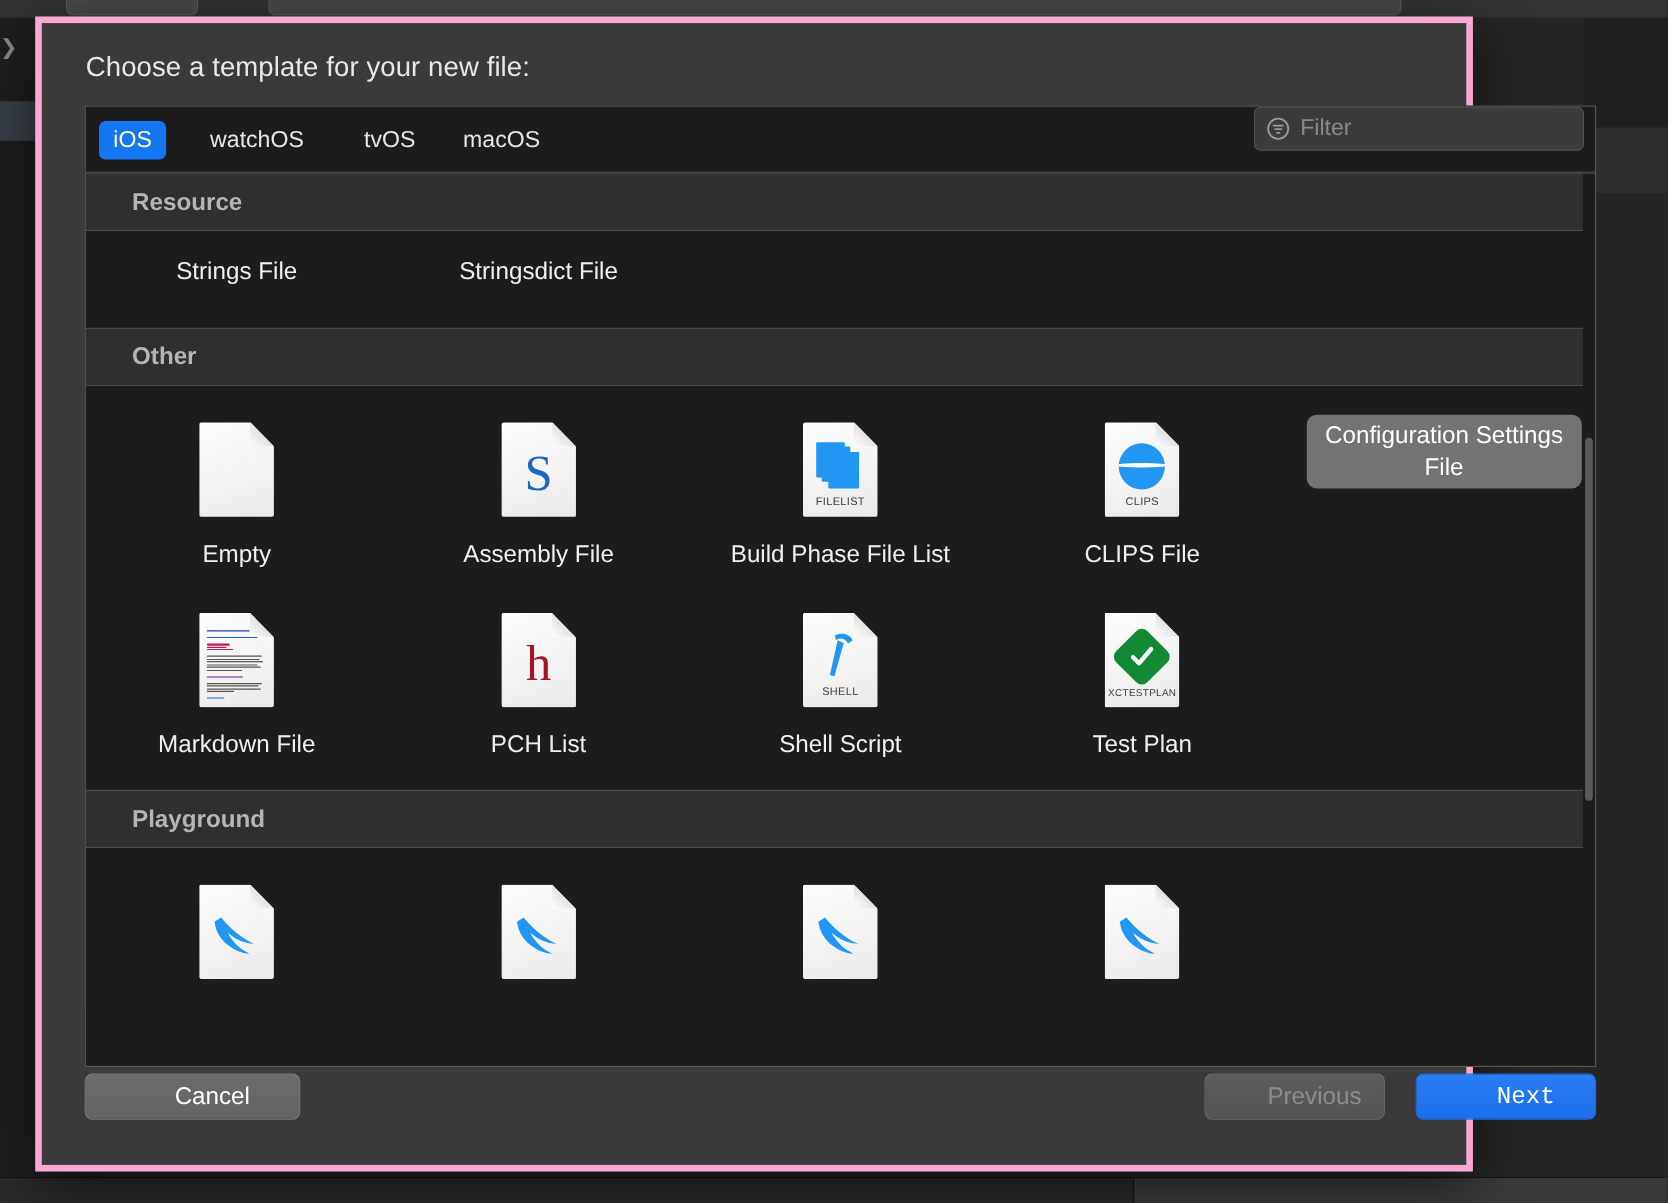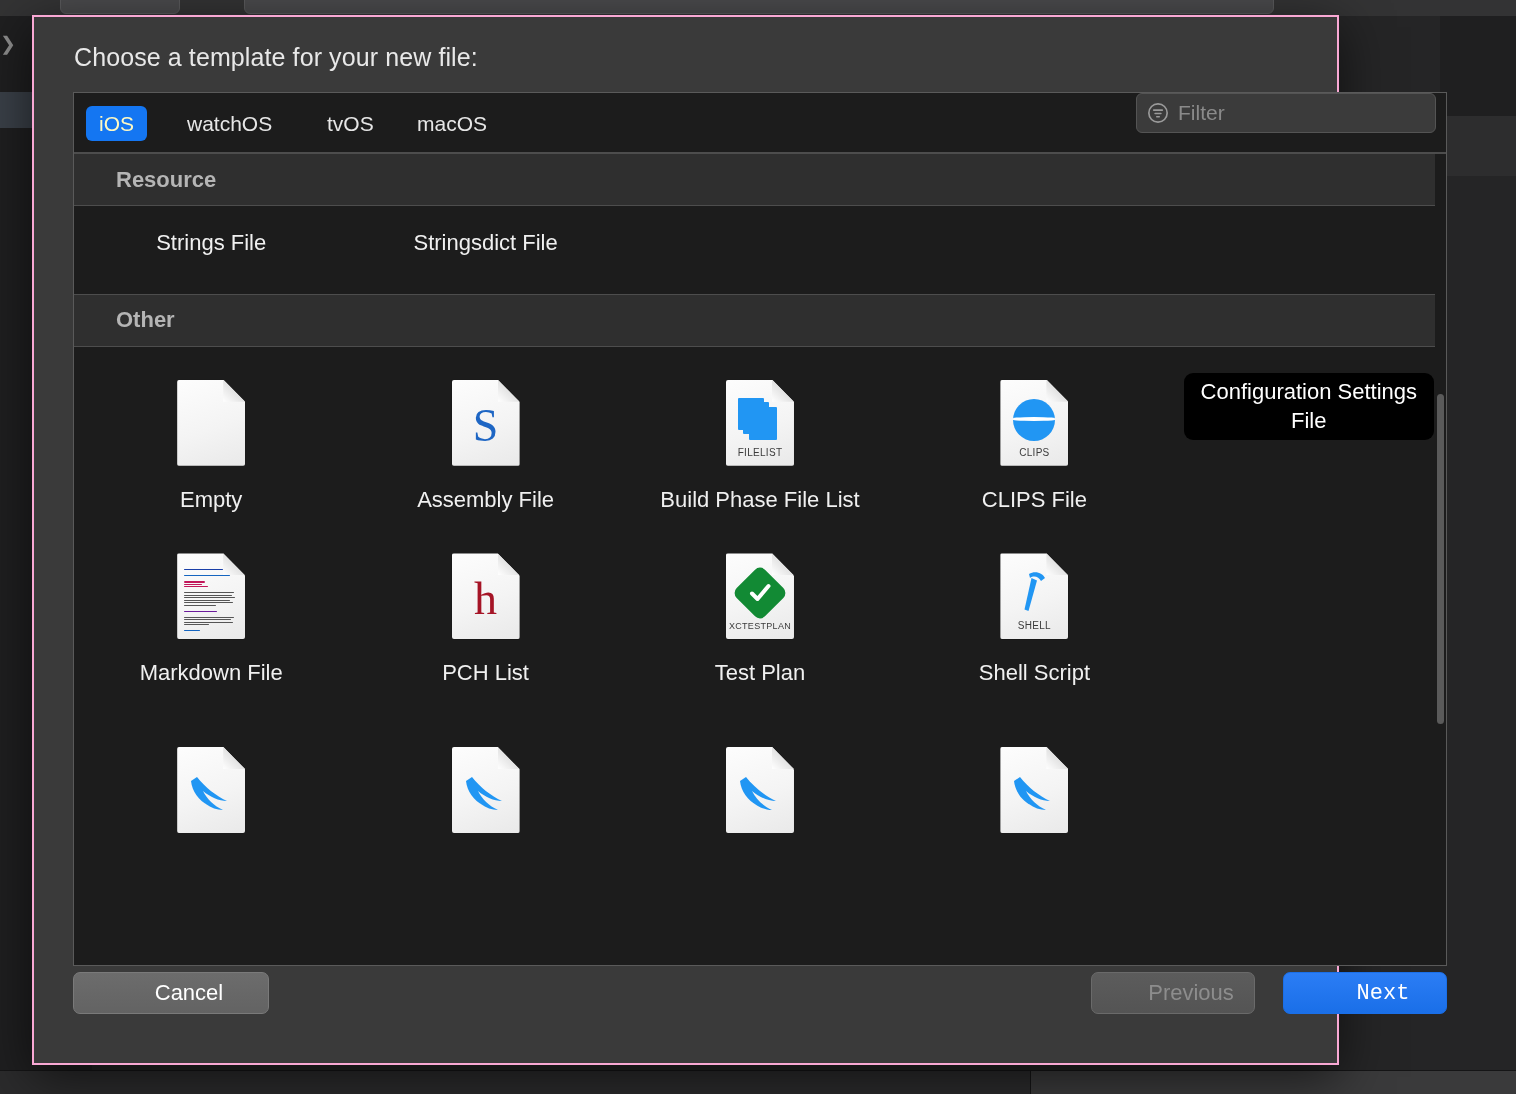--- a/index.html
+++ b/index.html
@@ -72,21 +72,21 @@
   .bd-bottom-r {
     position: absolute; left: 1031px; top: 1071px; right: 0; bottom: 0;
     background: #3a3a3b;
   }
 
   
   .sheet {
     position: absolute;
     left: 32px; top: 15px; width: 1307px; height: 1050px;
     background: #3a3a3a;
-    border: 2px solid #f9a8d4;
+    border: 6px solid #f9a8d4;
     box-shadow: 0 12px 48px rgba(0,0,0,0.6);
   }
 
   .sheet-title {
     position: absolute; left: 40px; top: 26px;
     font-size: 25px; color: #e8e8e8; letter-spacing: 0.1px;
   }
 
   
   .browser {
@@ -153,21 +153,21 @@
     width: 100px; height: 100px;
     display: flex; align-items: center; justify-content: center;
     border-radius: 12px;
     margin-bottom: 8px;
   }
   .cell.sel .cell-iconwrap { background: #18263f; }
   .cell-label {
     font-size: 22px; color: #f0f0f0; text-align: center; line-height: 1.35;
     padding: 4px 12px; border-radius: 9px; max-width: 250px;
   }
-  .cell.sel .cell-label { background: #000000; color: #ffffff; }
+  .cell.sel .cell-label { background: #737373; color: #ffffff; }
 
   
   .cell-resource { align-items: center; padding-top: 0; }
 
   
   .fileicon { position: relative; width: 68px; height: 86px; }
   .fileicon .page {
     position: absolute; inset: 0;
     background: linear-gradient(160deg,#fdfdfd 0%, #f4f4f4 55%, #e9e9e9 100%);
     border-radius: 2px;
@@ -461,53 +461,56 @@
           </div>
         </div>
         <div class="cell-label">PCH List</div>
       </div>
 
       <div class="cell" style="margin-top:22px;">
         <div class="cell-iconwrap">
           <div class="fileicon">
             <div class="page"></div>
               <div class="fold"></div>
+            <div class="glyph" style="top:12px;">
+              <svg class="hammer" viewBox="0 0 40 46">
+                <path d="M15 6 C21 2, 29 5, 31 10 L27 13 C25 9, 20 7, 16 10 Z" fill="#2196f3"></path>
+                <path d="M17.5 10 L23 12.5 L14.5 43 L10.5 41.5 Z" fill="#2196f3"></path>
+              </svg>
+            </div>
+            <div class="tag">SHELL</div>
+          </div>
+        </div>
+        <div class="cell-label">Shell Script</div>
+      </div>
+
+      <div class="cell" style="margin-top:22px;">
+        <div class="cell-iconwrap">
+          <div class="fileicon">
+            <div class="page"></div>
+              <div class="fold"></div>
             <div class="glyph" style="top:14px;">
               <span class="diamond">
                 <svg class="check" viewBox="0 0 26 26">
                   <path d="M5 13.5 L10.5 19 L21.5 6" fill="none" stroke="#ffffff" stroke-width="4" stroke-linecap="round" stroke-linejoin="round"></path>
                 </svg>
               </span>
             </div>
             <div class="tag" style="font-size:9px">XCTESTPLAN</div>
           </div>
         </div>
         <div class="cell-label">Test Plan</div>
       </div>
 
-      <div class="cell" style="margin-top:22px;">
-        <div class="cell-iconwrap">
-          <div class="fileicon">
-            <div class="page"></div>
-              <div class="fold"></div>
-            <div class="glyph" style="top:12px;">
-              <svg class="hammer" viewBox="0 0 40 46">
-                <path d="M15 6 C21 2, 29 5, 31 10 L27 13 C25 9, 20 7, 16 10 Z" fill="#2196f3"></path>
-                <path d="M17.5 10 L23 12.5 L14.5 43 L10.5 41.5 Z" fill="#2196f3"></path>
-              </svg>
-            </div>
-            <div class="tag">SHELL</div>
-          </div>
-        </div>
-        <div class="cell-label">Shell Script</div>
-      </div>
-
       <div class="cell"></div>
     </div>
 
+    <div class="sec-head">
+      <span class="sec-head-text">Playground</span>
+    </div>
     <div class="grid grid-play">
       <div class="cell">
         <div class="cell-iconwrap">
           <div class="fileicon">
             <div class="page"></div>
               <div class="fold"></div>
             <div class="glyph" style="top:16px;">
               <svg class="swift" viewBox="0 0 56 56">
                 <path d="M14 16 C22 26, 33 35, 44 40 C36 40, 27 36, 20 30 C24 38, 31 45, 40 49 C28 49, 16 40, 11 28 C14 34, 19 40, 25 44 C16 40, 9 30, 8 20 Z" fill="#2196f3"></path>
               </svg>

